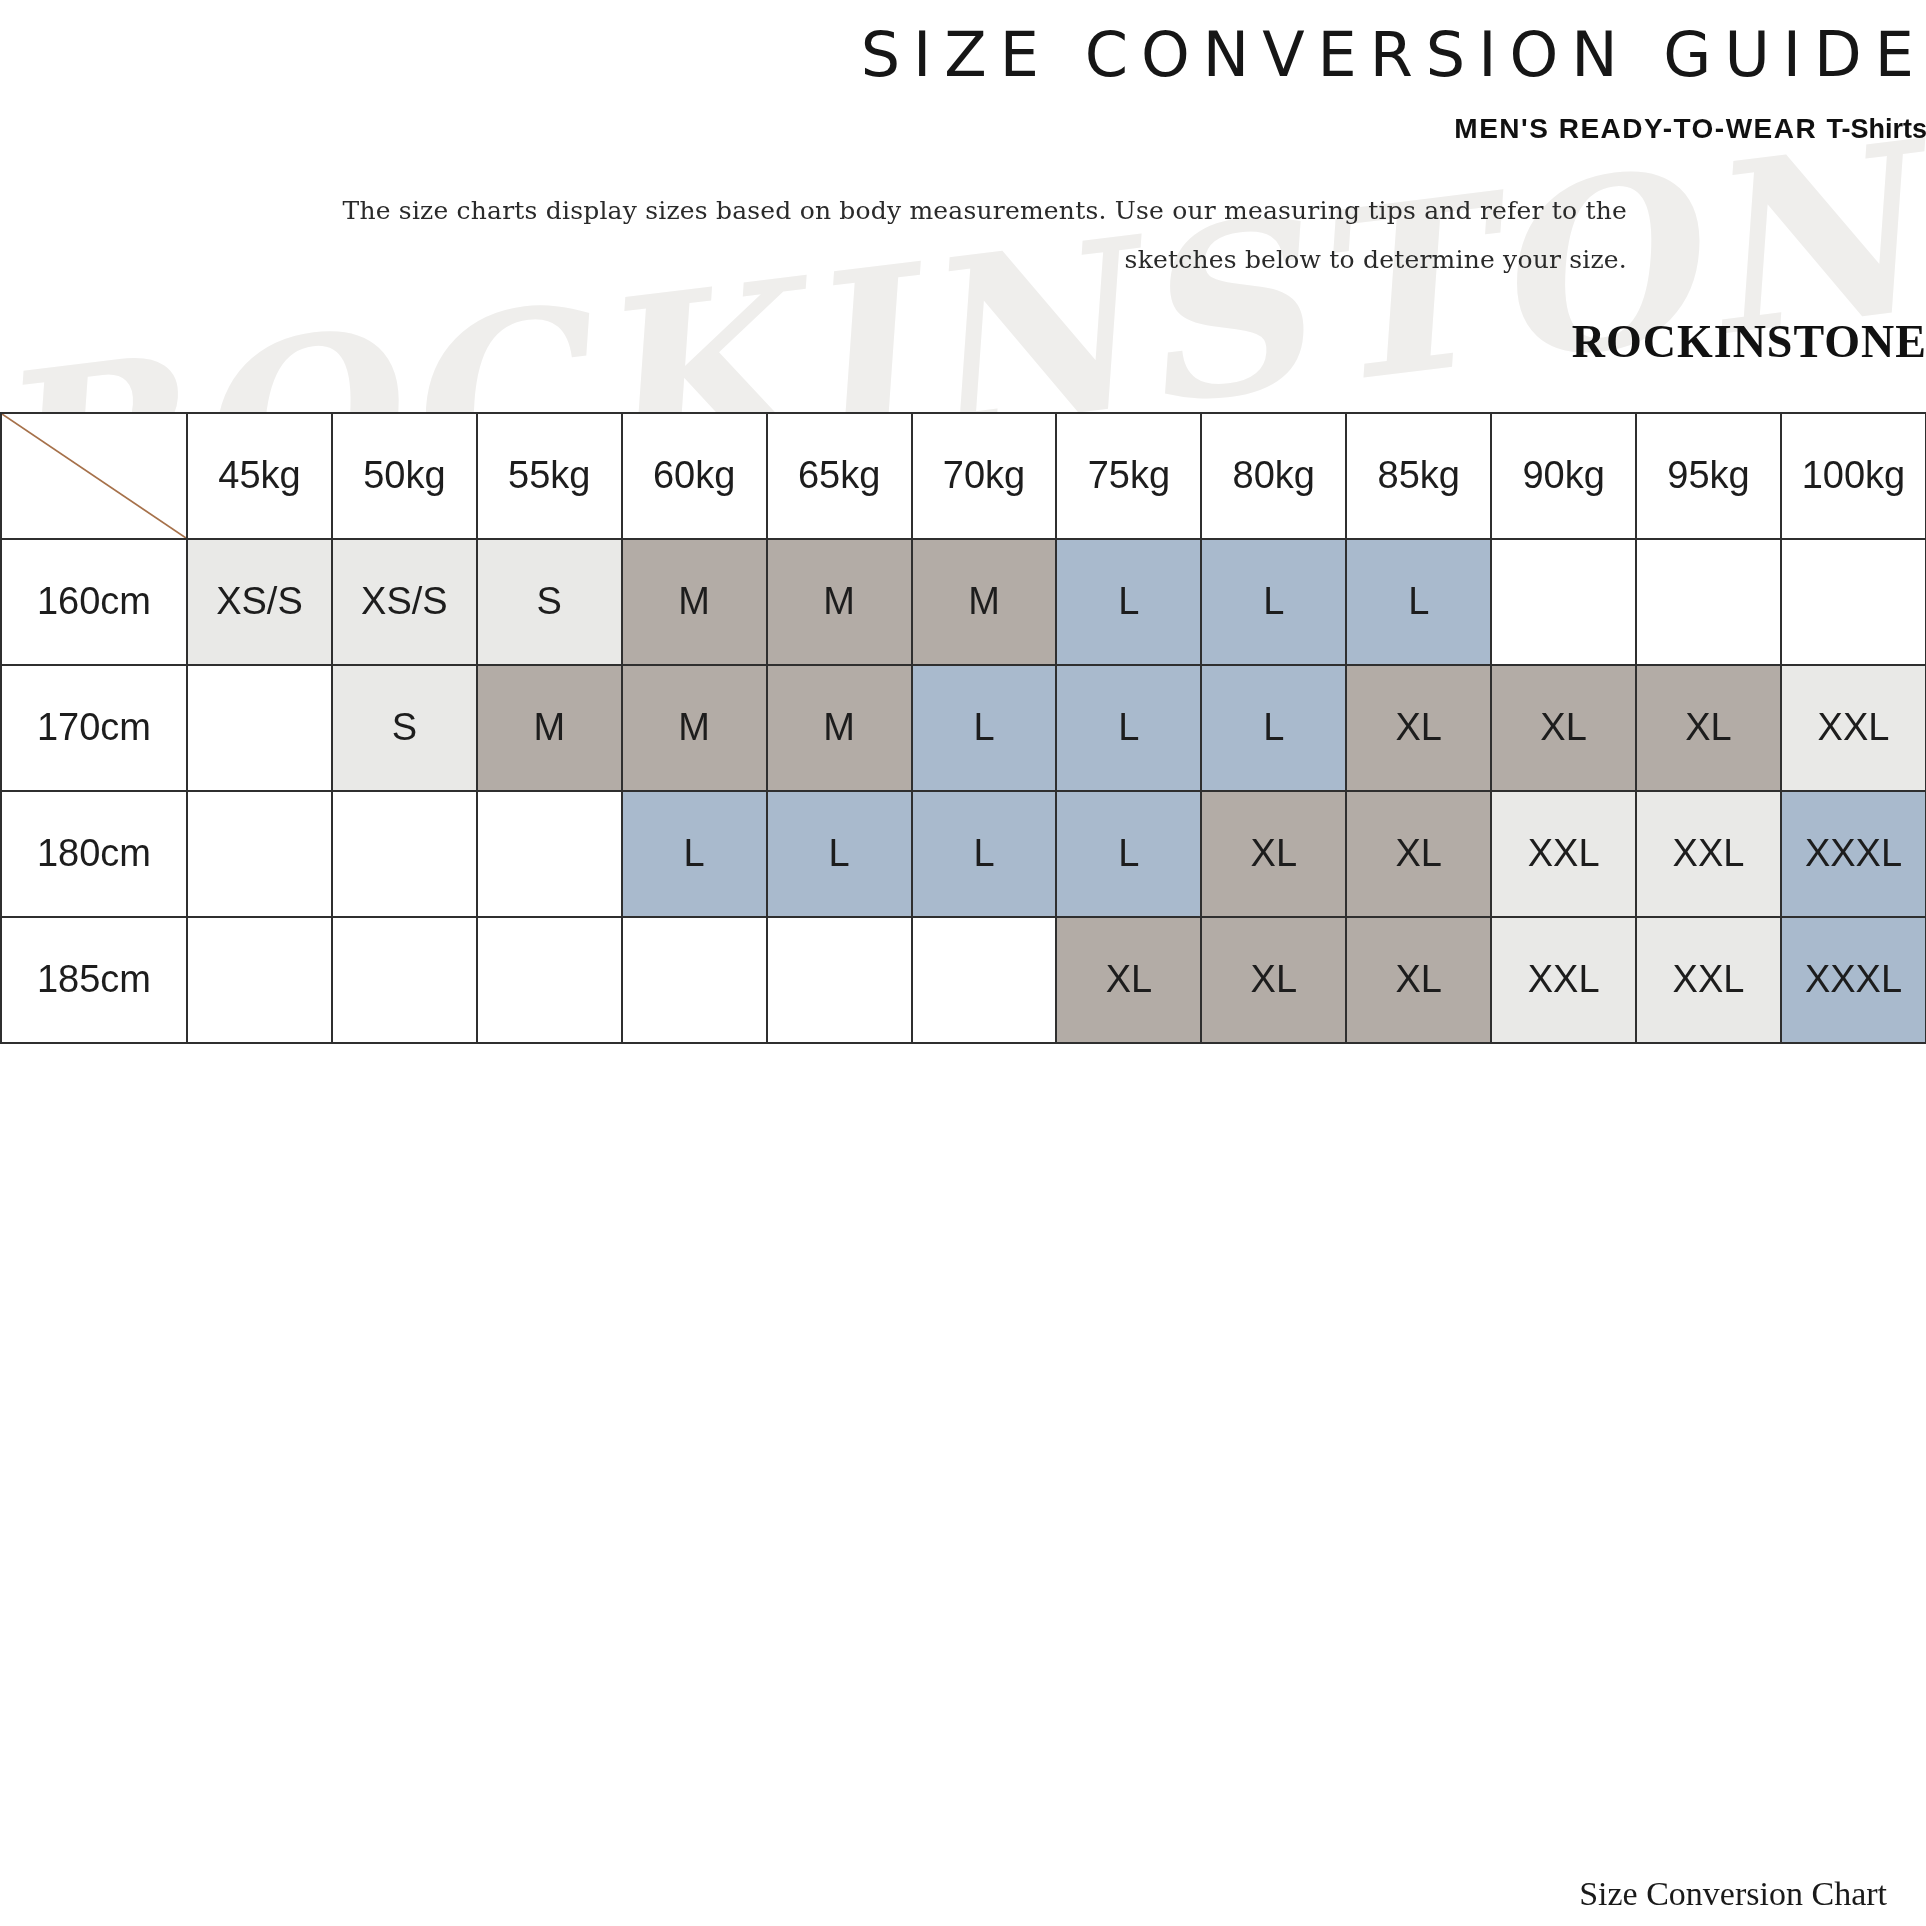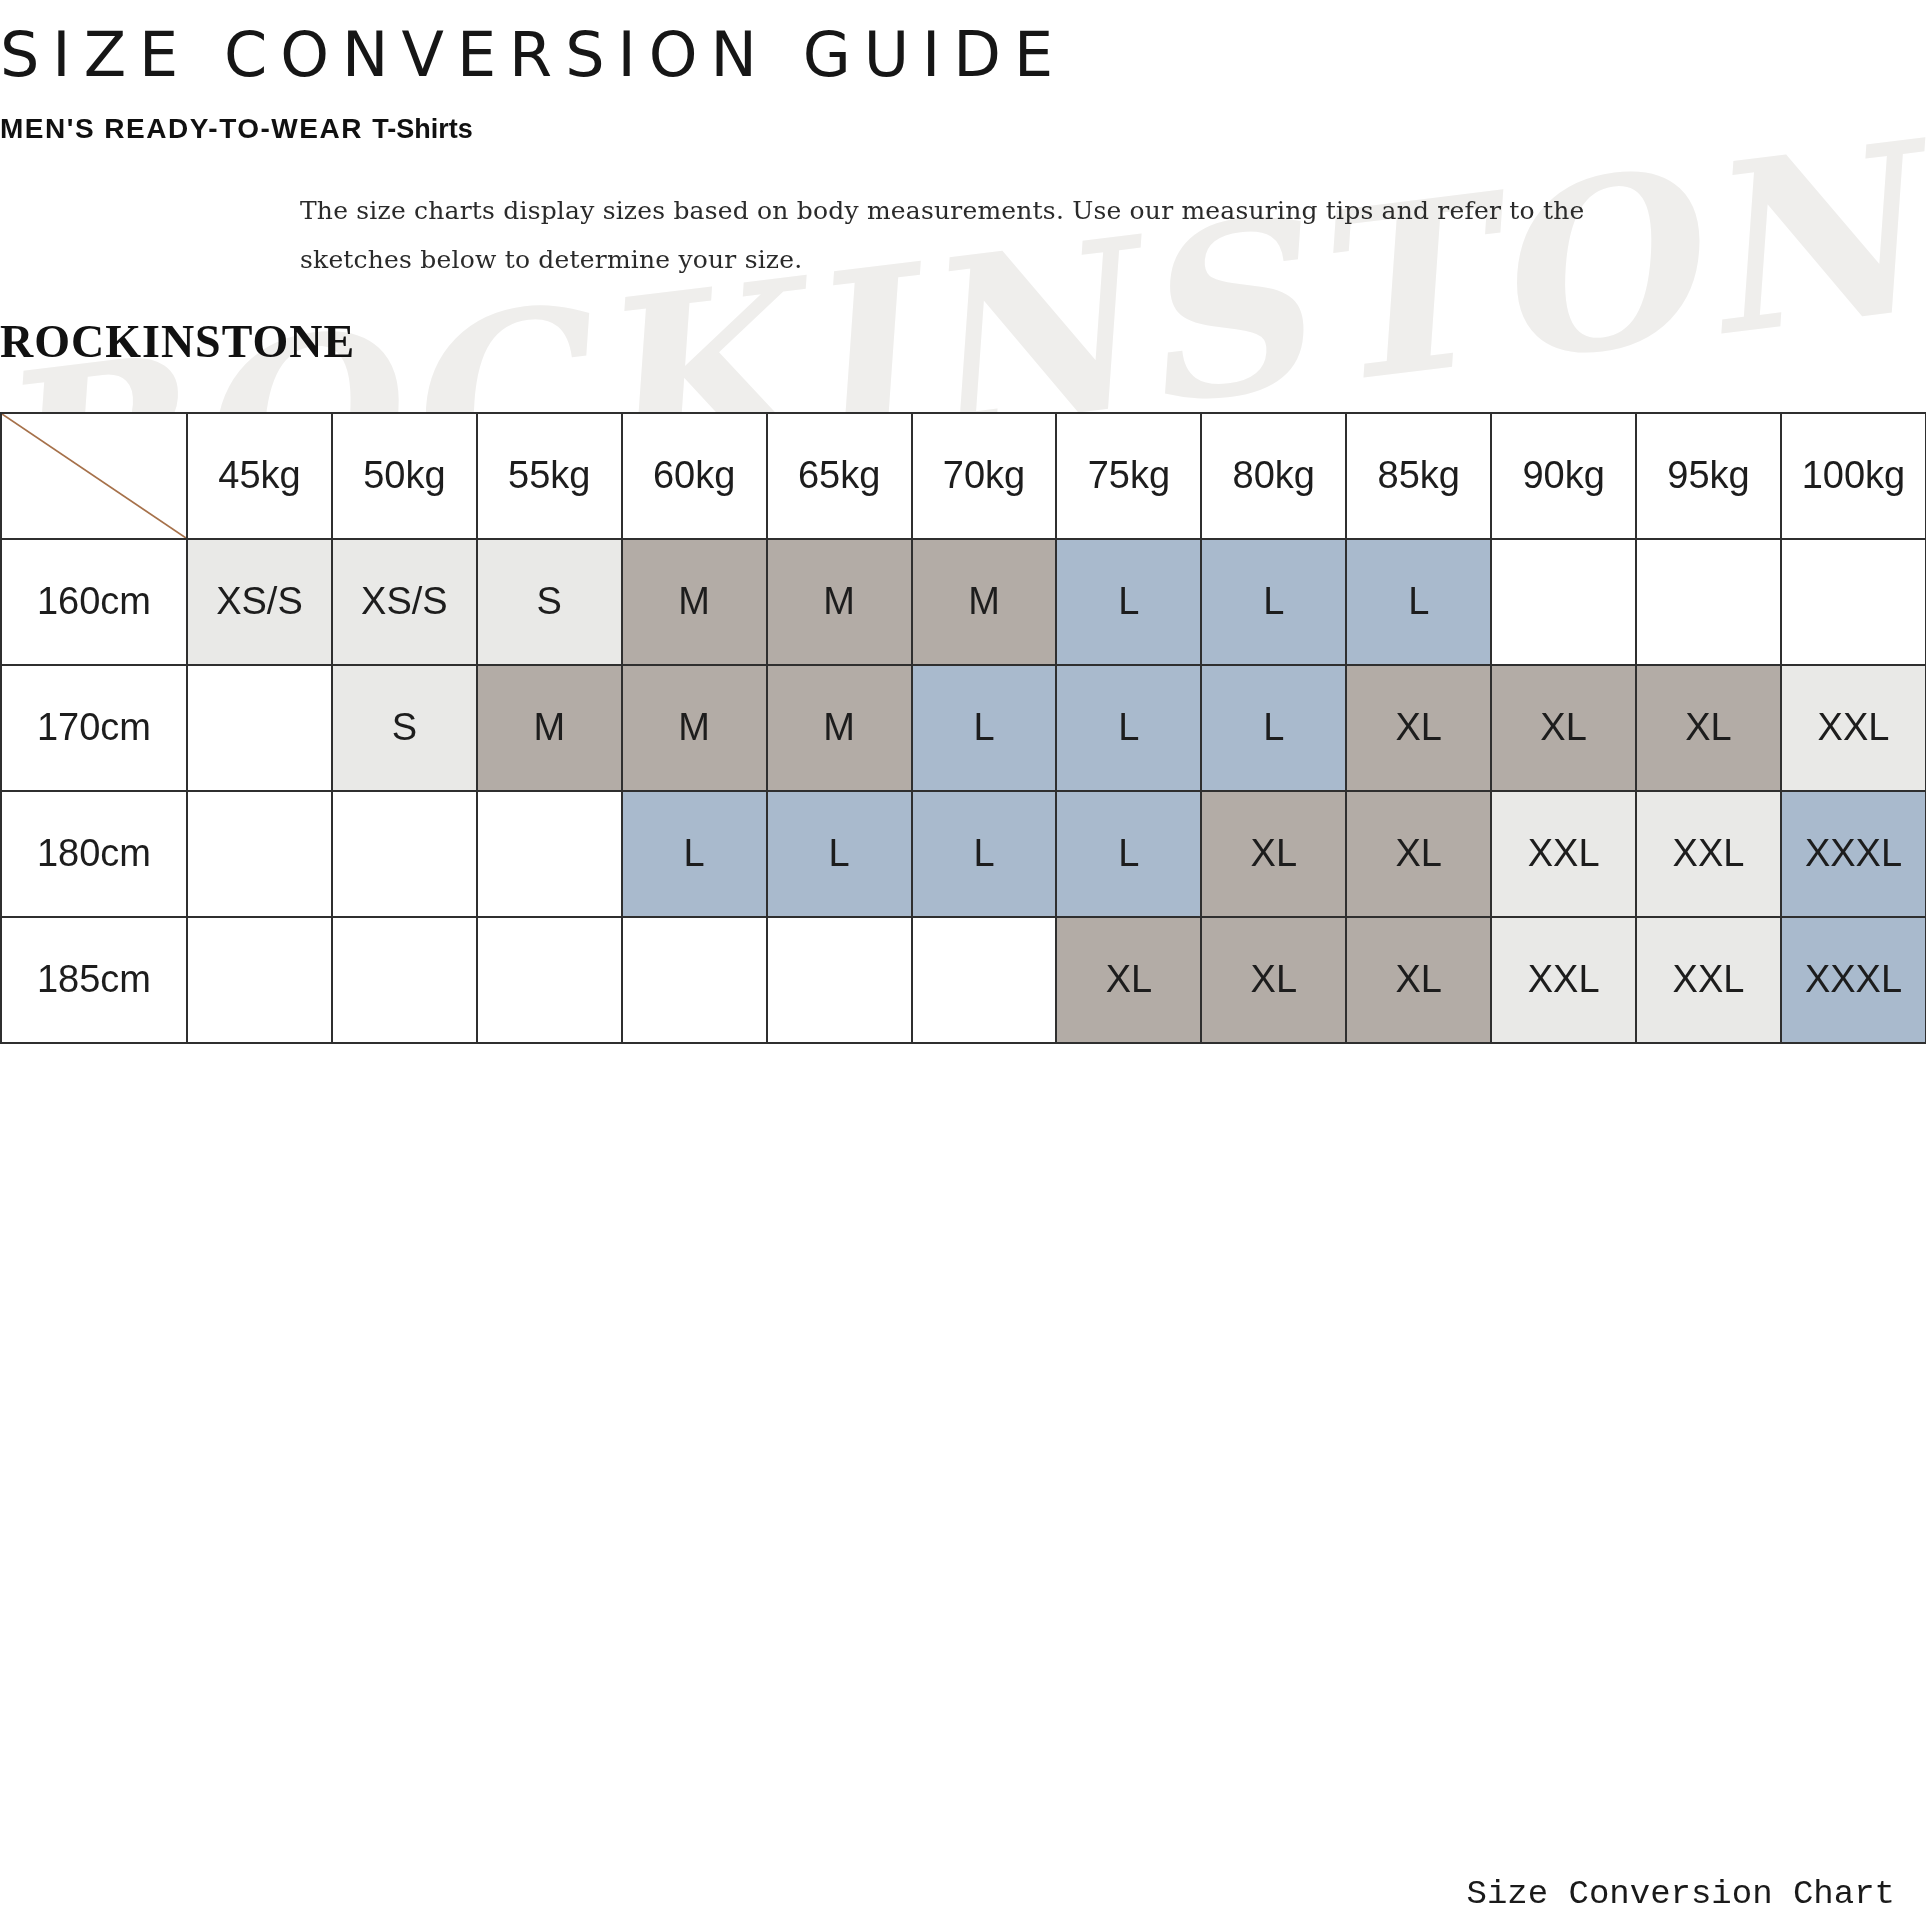--- a/index.html
+++ b/index.html
@@ -27,21 +27,21 @@
     color:#efeeec;
     white-space:nowrap;
     transform:rotate(-7deg);
     transform-origin:50% 50%;
     user-select:none;
     z-index:0;
     line-height:1;
   }
 
   
-  .header{position:relative;z-index:2;padding-top:18px;text-align:left;}
+  .header{position:relative;z-index:2;padding-top:18px;text-align:right;}
   .title{
     font-family:"DejaVu Sans", sans-serif;
     font-size:62px;
     font-weight:400;
     letter-spacing:13px;
     color:#161616;
     margin:0;
   }
   .subtitle{
     margin-top:22px;
@@ -203,15 +203,15 @@
             <td class="c-grey">XL</td>
             <td class="c-grey">XL</td>
             <td class="c-light">XXL</td>
             <td class="c-light">XXL</td>
             <td class="c-blue">XXXL</td>
           </tr>
         </tbody>
     </table>
   </div>
 
-  <div style="position:absolute;right:32px;bottom:14px;font-family:Liberation Mono, monospace;font-size:34px;color:#1a1a1a;z-index:3;">Size Conversion Chart</div>
+  <div style="position:absolute;right:40px;bottom:14px;font-family:Liberation Serif, serif;font-size:34px;color:#1a1a1a;z-index:3;">Size Conversion Chart</div>
 </div>
 
 
 </body></html>

